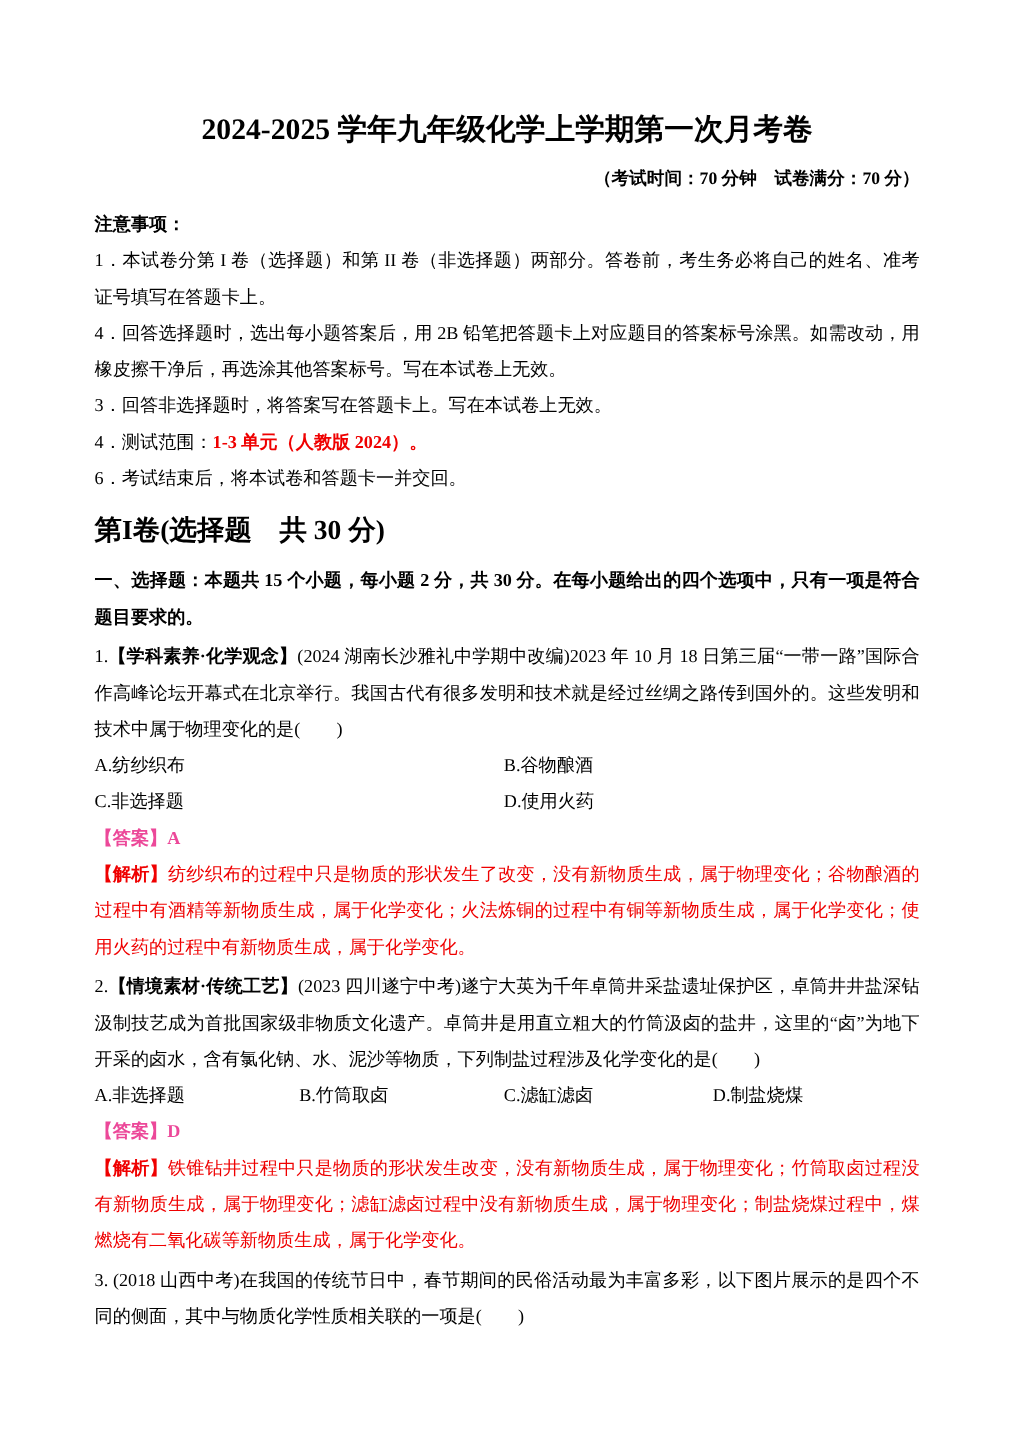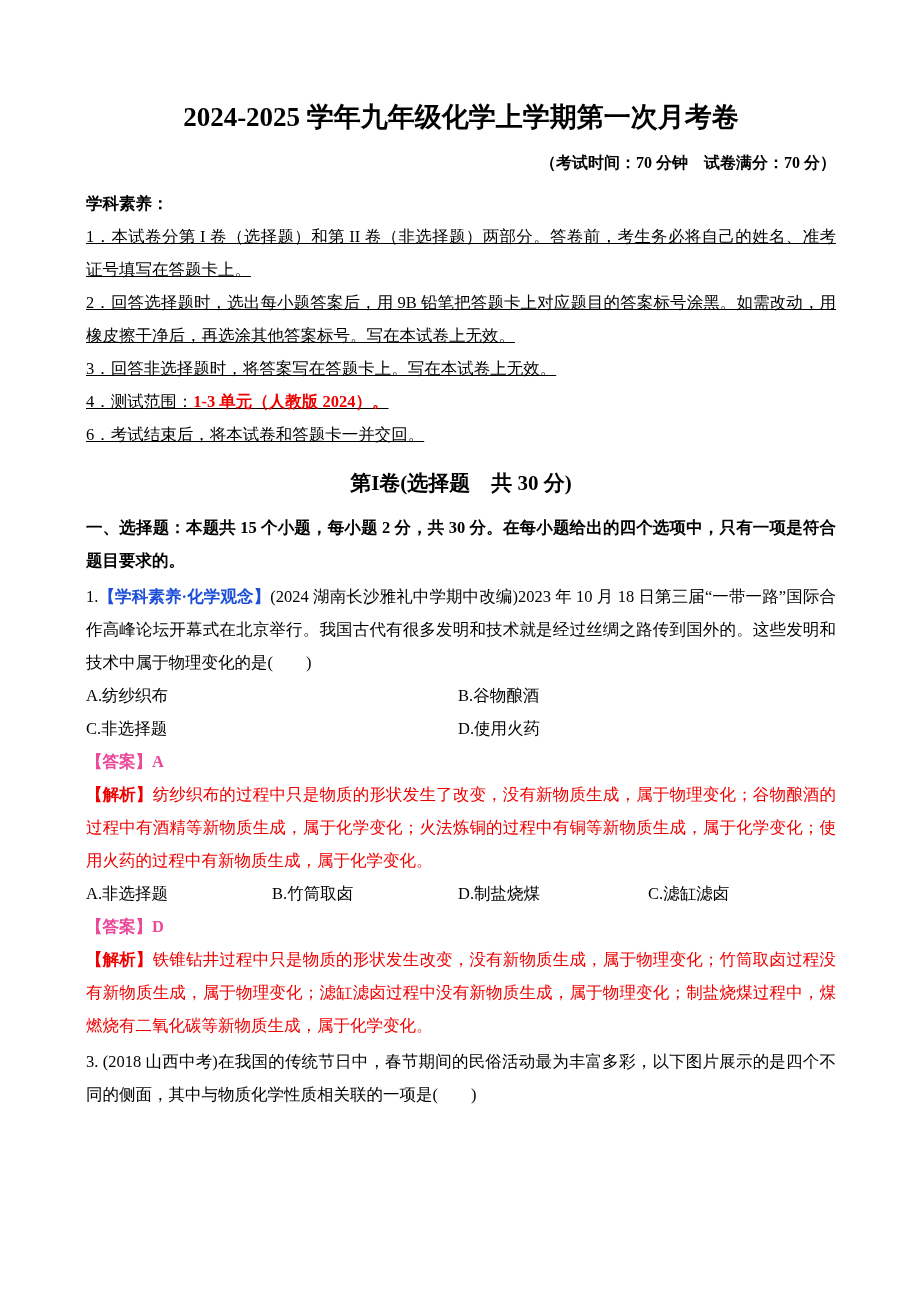--- a/index.html
+++ b/index.html
@@ -32,39 +32,38 @@
   .notice-header {
     font-size:16.5px;
     font-weight:bold;
     line-height:33px;
     margin-top:12px;
   }
   .notice-item, .q-para, .section-intro, .options-row, .answer-line, .analysis {
     font-size:16.5px;
     line-height:33px;
   }
-  .notice-item { text-align:justify;text-decoration:underline; }
+  .notice-item { text-align:justify; }
   .red  { color:#ef0000; }
   .bold { font-weight:bold; }
   .section-title {
-    text-align:center;
-    font-size:21px;
+    font-size:25px;
     line-height:48px;
     margin-top:8px;
   }
   .section-intro {
     font-weight:bold;
     text-align:justify;
     margin-top:4px;
   }
   .q-para {
     text-align:justify;
     margin-top:3px;
   }
-  .tag-blue { color:#1d4ed8; font-weight:bold; }
+  .tag-blue { color:#000000; font-weight:bold; }
   .options-2col {
     display:grid;
     grid-template-columns:372px 1fr;
   }
   .options-4col {
     display:grid;
     grid-template-columns:186px 186px 190px 1fr;
   }
   .answer-line { color:#ec4899; }
   .answer-label { font-weight:bold; }
@@ -77,24 +76,24 @@
 </style>
 </head>
 <body>
 
 <div class="page">
 
   <h1 class="title">2024-2025 学年九年级化学上学期第一次月考卷</h1>
 
   <div class="exam-info">（考试时间：70 分钟　试卷满分：70 分）</div>
 
-  <div class="notice-header">学科素养：</div>
+  <div class="notice-header">注意事项：</div>
 
   <p class="notice-item">1．本试卷分第 I 卷（选择题）和第 II 卷（非选择题）两部分。答卷前，考生务必将自己的姓名、准考证号填写在答题卡上。</p>
-  <p class="notice-item">2．回答选择题时，选出每小题答案后，用 9B 铅笔把答题卡上对应题目的答案标号涂黑。如需改动，用橡皮擦干净后，再选涂其他答案标号。写在本试卷上无效。</p>
+  <p class="notice-item">4．回答选择题时，选出每小题答案后，用 2B 铅笔把答题卡上对应题目的答案标号涂黑。如需改动，用橡皮擦干净后，再选涂其他答案标号。写在本试卷上无效。</p>
   <p class="notice-item">3．回答非选择题时，将答案写在答题卡上。写在本试卷上无效。</p>
   <p class="notice-item"><span>4．测试范围：</span><span class="red bold">1-3 单元（人教版 2024）</span><span class="red bold">。</span></p>
   <p class="notice-item">6．考试结束后，将本试卷和答题卡一并交回。</p>
 
   <h2 class="section-title">第I卷(选择题　共 30 分)</h2>
 
   <p class="section-intro">一、选择题：本题共 15 个小题，每小题 2 分，共 30 分。在每小题给出的四个选项中，只有一项是符合题目要求的。</p>
 
   <div>
     <p class="q-para"><span>1.</span><span class="tag-blue">【学科素养·化学观念】</span><span>(2024 湖南长沙雅礼中学期中改编)2023 年 10 月 18 日第三届“一带一路”国际合作高峰论坛开幕式在北京举行。我国古代有很多发明和技术就是经过丝绸之路传到国外的。这些发明和技术中属于物理变化的是(　　)</span></p>
@@ -104,25 +103,26 @@
     </div>
     <div class="options-row options-2col">
       <span>C.非选择题</span>
       <span>D.使用火药</span>
     </div>
     <p class="answer-line"><span class="answer-label">【答案】</span><span class="answer-label">A</span></p>
     <p class="analysis"><span class="analysis-label">【解析】</span><span>纺纱织布的过程中只是物质的形状发生了改变，没有新物质生成，属于物理变化；谷物酿酒的过程中有酒精等新物质生成，属于化学变化；火法炼铜的过程中有铜等新物质生成，属于化学变化；使用火药的过程中有新物质生成，属于化学变化。</span></p>
   </div>
 
   <div>
+    <p class="q-para"><span>2.</span><span class="tag-blue">【情境素材·传统工艺】</span><span>(2023 四川遂宁中考)遂宁大英为千年卓筒井采盐遗址保护区，卓筒井井盐深钻汲制技艺成为首批国家级非物质文化遗产。卓筒井是用直立粗大的竹筒汲卤的盐井，这里的“卤”为地下开采的卤水，含有氯化钠、水、泥沙等物质，下列制盐过程涉及化学变化的是(　　)</span></p>
     <div class="options-row options-4col">
       <span>A.非选择题</span>
       <span>B.竹筒取卤</span>
+      <span>C.滤缸滤卤</span>
       <span>D.制盐烧煤</span>
-      <span>C.滤缸滤卤</span>
     </div>
     <p class="answer-line"><span class="answer-label">【答案】</span><span class="answer-label">D</span></p>
     <p class="analysis"><span class="analysis-label">【解析】</span><span>铁锥钻井过程中只是物质的形状发生改变，没有新物质生成，属于物理变化；竹筒取卤过程没有新物质生成，属于物理变化；滤缸滤卤过程中没有新物质生成，属于物理变化；制盐烧煤过程中，煤燃烧有二氧化碳等新物质生成，属于化学变化。</span></p>
   </div>
 
   <div>
     <p class="q-para"><span>3.</span><span> (2018 山西中考)在我国的传统节日中，春节期间的民俗活动最为丰富多彩，以下图片展示的是四个不同的侧面，其中与物质化学性质相关联的一项是(　　)</span></p>
   </div>
 
 </div>

